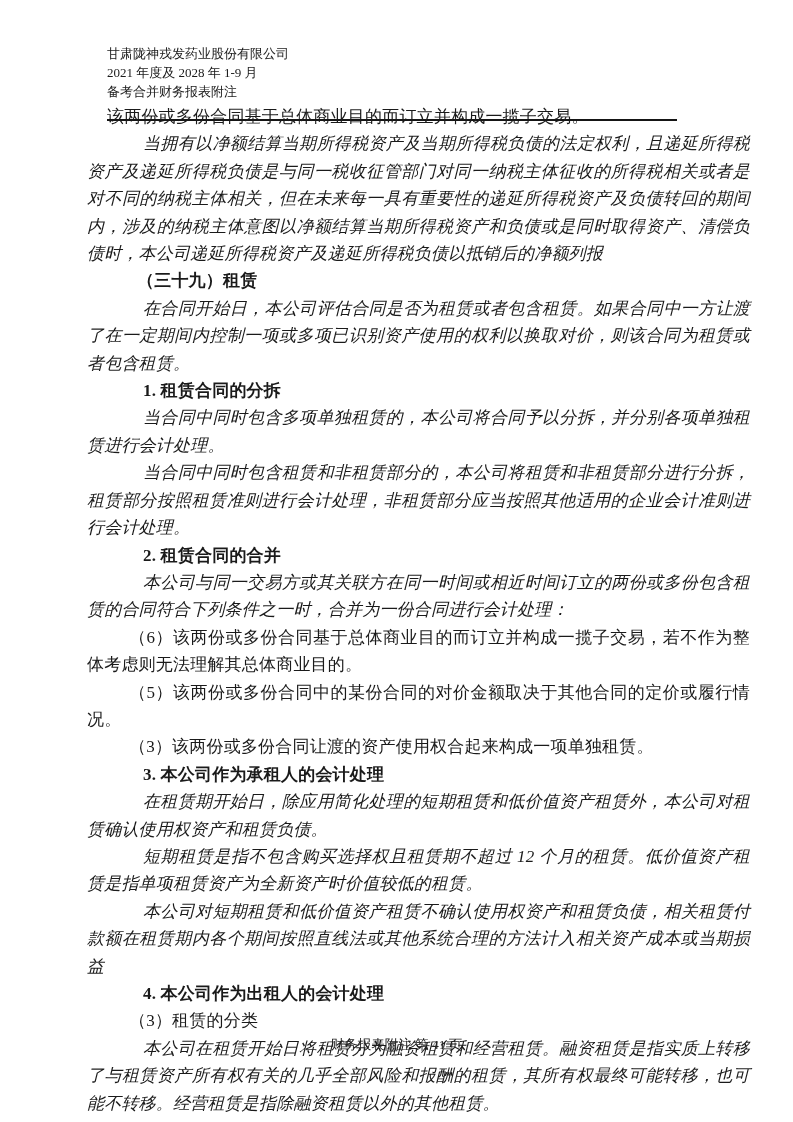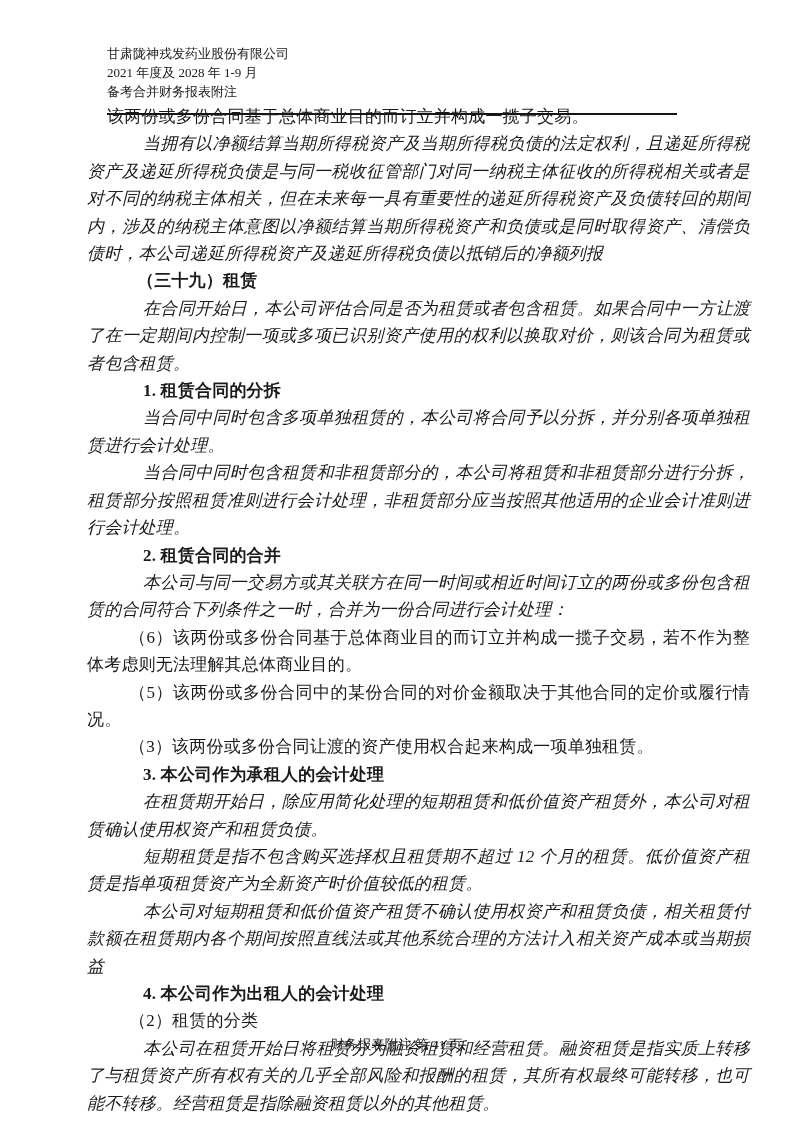--- a/index.html
+++ b/index.html
@@ -13,21 +13,21 @@
     overflow: hidden;
     margin: 0 auto;
   }
   .header {
     position: absolute;
     left: 107px;
     top: 44px;
     width: 570px;
     font-size: 13px;
     line-height: 19px;
-    padding-bottom: 12px;
+    padding-bottom: 18px;
     border-bottom: 2px solid #151515;
   }
   .header div { white-space: nowrap; }
   .content {
     position: absolute;
     left: 87px;
     top: 103px;
     width: 663px;
     font-size: 17px;
     line-height: 27.4px;
@@ -71,21 +71,21 @@
     <div class="h-sub">2. 租赁合同的合并</div>
     <div class="para">本公司与同一交易方或其关联方在同一时间或相近时间订立的两份或多份包含租赁的合同符合下列条件之一时，合并为一份合同进行会计处理：</div>
     <div class="item">（6）该两份或多份合同基于总体商业目的而订立并构成一揽子交易，若不作为整体考虑则无法理解其总体商业目的。</div>
     <div class="item">（5）该两份或多份合同中的某份合同的对价金额取决于其他合同的定价或履行情况。</div>
     <div class="item">（3）该两份或多份合同让渡的资产使用权合起来构成一项单独租赁。</div>
     <div class="h-sub">3. 本公司作为承租人的会计处理</div>
     <div class="para">在租赁期开始日，除应用简化处理的短期租赁和低价值资产租赁外，本公司对租赁确认使用权资产和租赁负债。</div>
     <div class="para">短期租赁是指不包含购买选择权且租赁期不超过 12 个月的租赁。低价值资产租赁是指单项租赁资产为全新资产时价值较低的租赁。</div>
     <div class="para">本公司对短期租赁和低价值资产租赁不确认使用权资产和租赁负债，相关租赁付款额在租赁期内各个期间按照直线法或其他系统合理的方法计入相关资产成本或当期损益</div>
     <div class="h-sub">4. 本公司作为出租人的会计处理</div>
-    <div class="item">（2）租赁的分类</div>
+    <div class="item">（3）租赁的分类</div>
     <div class="para">本公司在租赁开始日将租赁分为融资租赁和经营租赁。融资租赁是指实质上转移了与租赁资产所有权有关的几乎全部风险和报酬的租赁，其所有权最终可能转移，也可能不转移。经营租赁是指除融资租赁以外的其他租赁。</div>
   </div>
 
   <div class="footer">
     <span>财务报表附注 第 41 页</span>
   </div>
 
 </div>
 
 </body></html>

